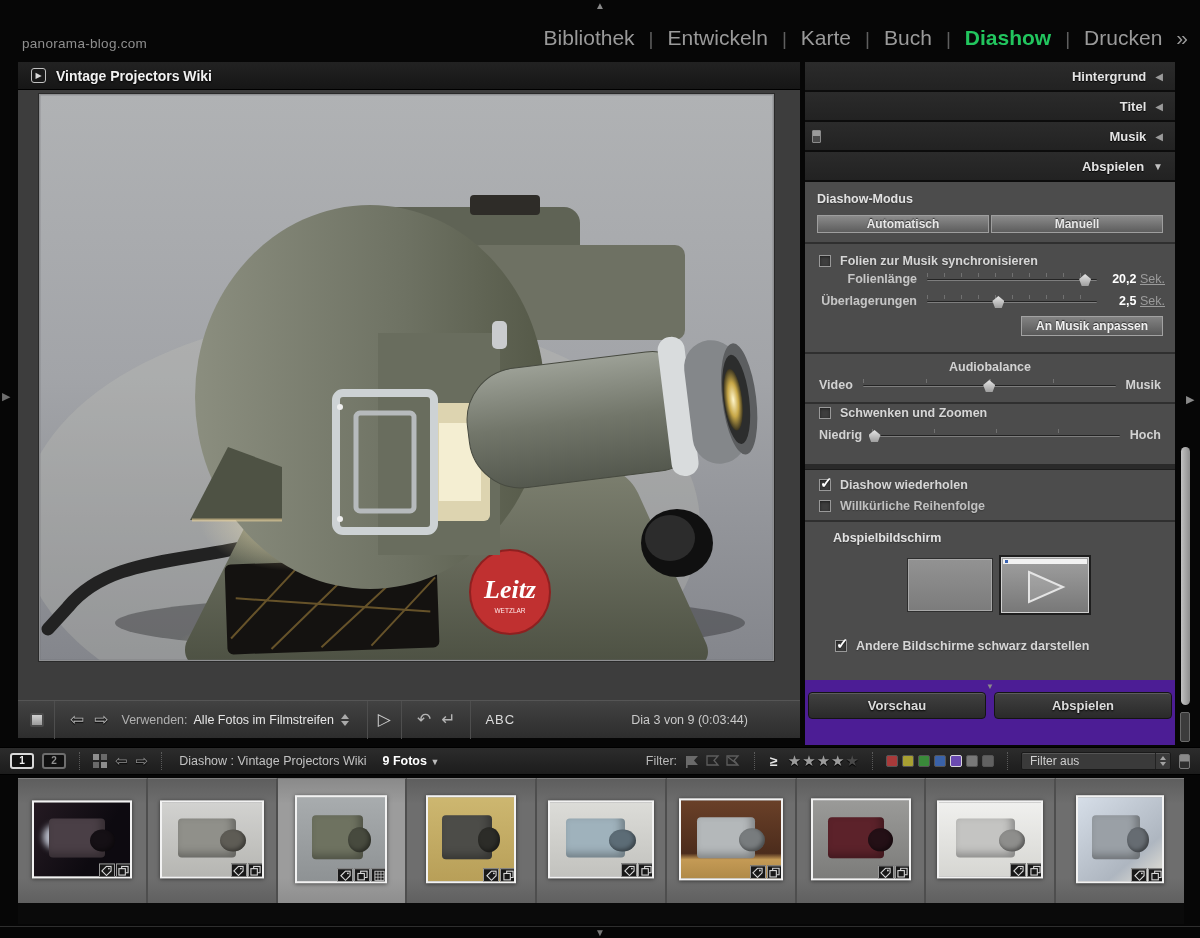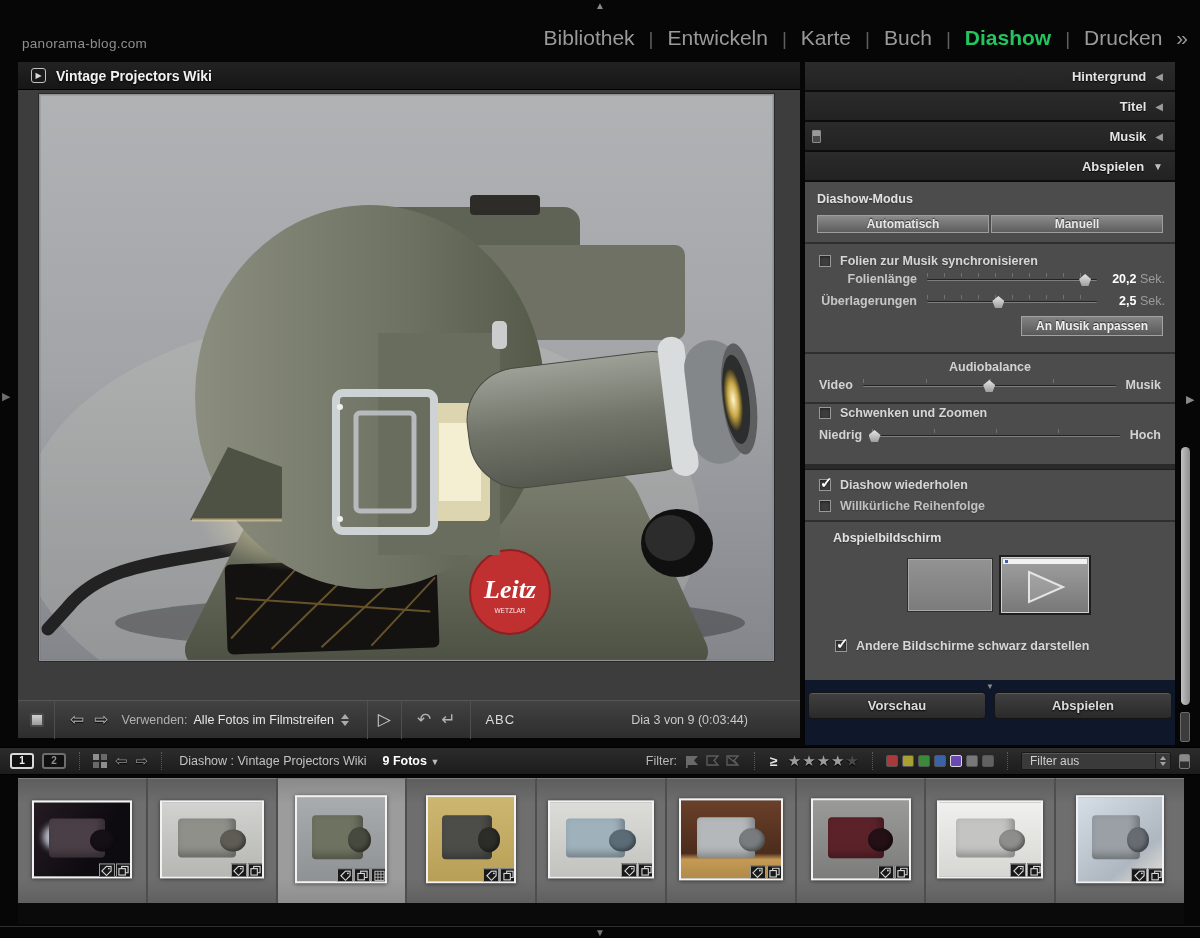--- a/index.html
+++ b/index.html
@@ -35,21 +35,21 @@
   .stepper { display:inline-flex; flex-direction:column; gap:2px; margin:0 8px 0 7px; }
   .stepper i { width:0; height:0; border-left:4px solid transparent; border-right:4px solid transparent; }
   .stepper .up { border-bottom:5px solid #aaa; }
   .stepper .dn { border-top:5px solid #aaa; }
   .play-icon { font-size:17px; color:#cfcfcf; }
   .rot-icon { font-size:17px; color:#b4b4b4; margin:0 5px; }
   .abc { font-size:13px; color:#dcdcdc; letter-spacing:1px; margin:0 4px; }
   .tb-status { margin-left:auto; margin-right:52px; font-size:12.5px; color:#c9c9c9; }
 
   
-  .right-rail { position:absolute; left:805px; top:62px; width:370px; height:683px; background:#0f172a; }
+  .right-rail { position:absolute; left:805px; top:62px; width:370px; height:683px; background:#4c1d95; }
   .panel-header { position:relative; height:30px; display:flex; align-items:center; justify-content:flex-end; padding-right:12px; gap:9px; background:linear-gradient(180deg,#2b2b2b,#222); border-bottom:2px solid #0c0c0c; cursor:default; }
   .panel-header .ph-label { color:#e4e4e4; font-size:13px; font-weight:bold; text-shadow:0 1px 1px #000; }
   .panel-header .ph-arrow { color:#9a9a9a; font-size:10px; }
   .panel-header .ph-arrow.open { color:#c2c2c2; }
   .musik-indicator { position:absolute; left:7px; top:8px; width:9px; height:13px; border:1px solid #8a8a8a; background:linear-gradient(180deg,#9a9a9a 45%,#4a4a4a 45%); border-radius:1px; }
 
   .abspielen-content { background:#4c4c4c; }
   .blk { position:relative; border-bottom:2px solid #2f2f2f; }
   .blk-label { color:#e2e2e2; font-size:12.5px; font-weight:bold; text-shadow:0 1px 1px #333; }
   .seg-row { display:flex; gap:2px; padding:0 12px; }
@@ -62,21 +62,21 @@
   .sl-label { width:112px; text-align:right; color:#c6c6c6; font-size:12.5px; font-weight:bold; flex:none; }
   .sl-track-wrap { flex:1; position:relative; height:16px; margin:0 10px; cursor:pointer; }
   .sl-track { position:absolute; left:0; right:0; top:8px; height:2px; background:#242424; border-bottom:1px solid #7e7e7e; border-radius:2px; }
   .sl-ticks { position:absolute; left:0; right:0; top:2px; height:4px;
       background-image:repeating-linear-gradient(90deg,#7a7a7a 0 1px,transparent 1px 10%); opacity:.8; }
   .sl-thumb { position:absolute; top:3px; width:12px; height:12px; margin-left:-6px;
       background:linear-gradient(180deg,#e6e6e6,#9e9e9e);
       clip-path:polygon(50% 0,100% 42%,78% 100%,22% 100%,0 42%);
       filter:drop-shadow(0 1px 1px #222); cursor:pointer; }
   .sl-value { width:58px; text-align:right; font-size:12.5px; color:#fff; font-weight:bold; flex:none; }
-  .sl-value .unit { color:#9b9b9b; font-weight:normal; }
+  .sl-value .unit { color:#9b9b9b; font-weight:normal;text-decoration:underline; }
   .fit-btn-row { display:flex; justify-content:flex-end; padding:0 12px; }
   .small-btn { height:20px; padding:0 14px; background:linear-gradient(180deg,#828282,#595959); border:1px solid #a2a2a2; color:#f0f0f0; font-size:12px; font-weight:bold; line-height:18px; text-shadow:0 -1px 1px #2e2e2e; cursor:pointer; }
   .center-label { text-align:center; color:#d2d2d2; font-size:12.5px; font-weight:bold; }
   .end-label { color:#d2d2d2; font-size:12.5px; font-weight:bold; flex:none; }
   .dark-gap { height:6px; background:#2a2a2a; border-bottom:1px solid #1c1c1c; }
 
   .monitors-row { display:flex; justify-content:center; align-items:center; gap:9px; }
   .mon-plain { width:84px; height:52px; background:linear-gradient(180deg,#929292,#7c7c7c); border:1px solid #a8a8a8; box-shadow:0 0 0 1px #2e2e2e; cursor:pointer; }
   .mon-play { position:relative; width:88px; height:56px; background:linear-gradient(180deg,#a0a0a0,#787878); border:1px solid #d0d0d0; box-shadow:0 0 0 2px #1e1e1e; cursor:pointer; }
   .mon-play .menubar { position:absolute; left:1px; right:1px; top:1px; height:5px; background:#f2f2f2; }

